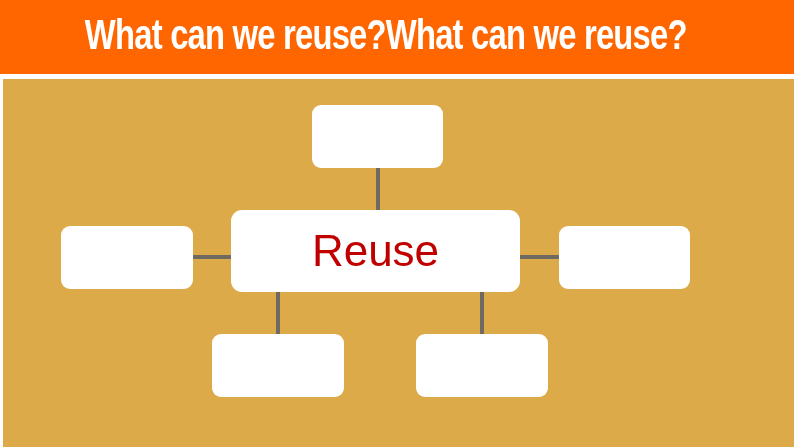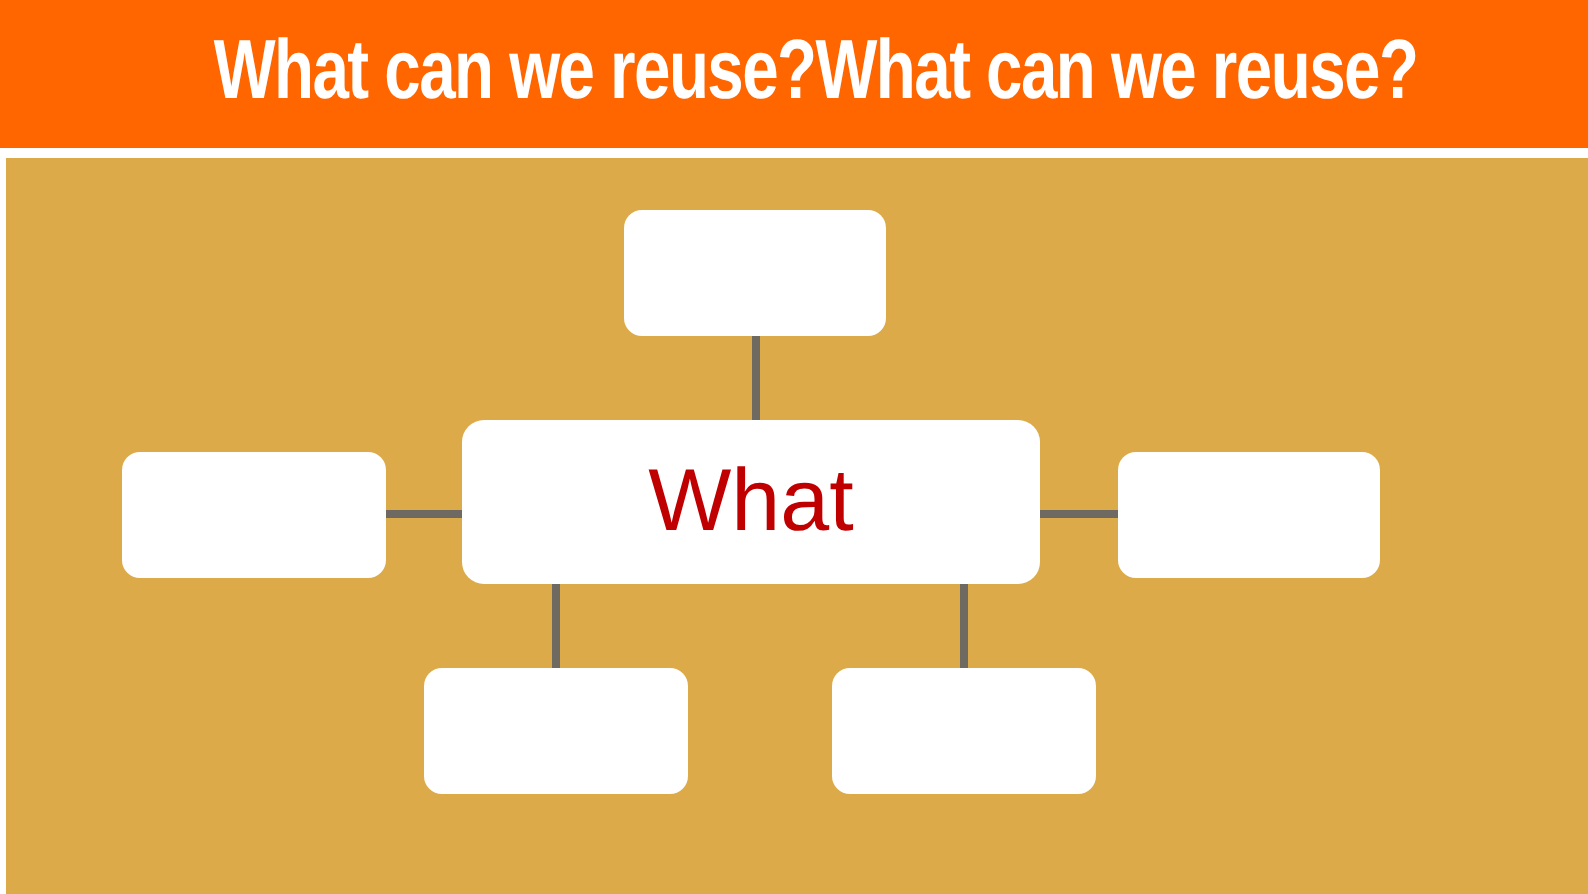--- a/index.html
+++ b/index.html
@@ -16,21 +16,21 @@
     }
     .title-bar {
       position: absolute;
       left: 0;
       top: 0;
       width: 794px;
       height: 74px;
       background: #ff6600;
       display: flex;
       align-items: center;
-      justify-content: flex-end;
+      justify-content: flex-start;
       overflow: hidden;
     }
     .title-text {
       color: #ffffff;
       font-family: "Liberation Sans", sans-serif;
       font-weight: bold;
       font-size: 42px;
       letter-spacing: -1px;
       display: inline-block;
       transform: scaleX(0.78);
@@ -95,14 +95,14 @@
   <div class="center-label"></div>
 </div>
 <div class="box" style="left:212px; top:334px; width:132px; height:63px;">
   <div class="center-label"></div>
 </div>
 <div class="box" style="left:416px; top:334px; width:132px; height:63px;">
   <div class="center-label"></div>
 </div>
 
 <div class="box" style="left:231px; top:210px; width:289px; height:82px; border-radius:11px;">
-  <div class="center-label">What</div>
+  <div class="center-label">Reuse</div>
 </div>
 
 </body></html>

